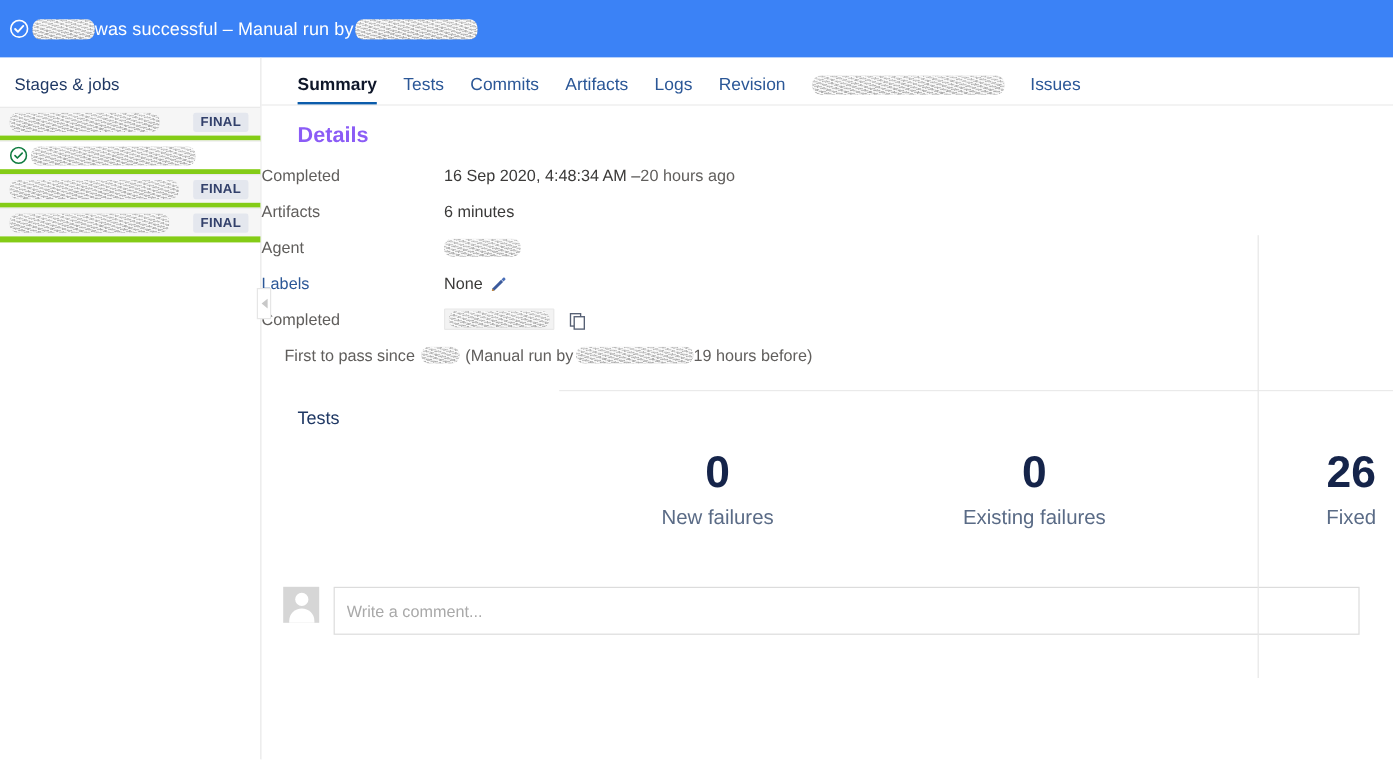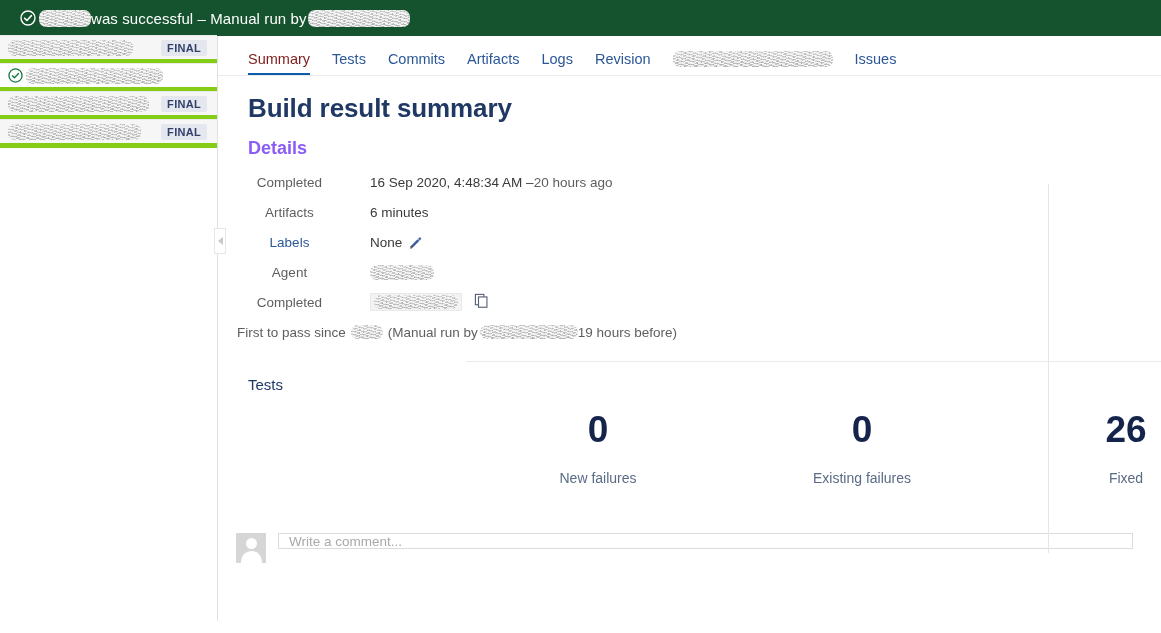--- a/index.html
+++ b/index.html
@@ -27,25 +27,25 @@
       repeating-linear-gradient(-14deg, rgba(255,255,255,.6) 0 1px, rgba(150,150,150,0) 1px 2.5px),
       repeating-linear-gradient(92deg, rgba(120,120,120,.25) 0 1px, rgba(255,255,255,0) 1px 4px),
       linear-gradient(#d2d2d2, #bdbdbd);
   }
   .redact.dark {
     background-color: #bfbfbf;
   }
 
   
   .banner {
-    height: 36px;
-    background: #14532d;
-    display: flex;
-    align-items: center;
-    padding: 0 0 0 20px;
+    height: 48px;
+    background: #3b82f6;
+    display: flex;
+    align-items: center;
+    padding: 0 0 0 8px;
     box-sizing: border-box;
   }
   .banner-check {
     width: 16px;
     height: 16px;
     flex: 0 0 16px;
     margin-right: 3px;
   }
   .banner-text {
     color: #ffffff;
@@ -150,21 +150,21 @@
   }
   .tab {
     font-size: 14.5px;
     color: #2b5797;
     padding: 0 0 8px 0;
     margin-right: 22px;
     position: relative;
     white-space: nowrap;
     cursor: pointer;
   }
-  .tab.active { color: #7f1d1d; font-weight: 400; }
+  .tab.active { color: #0f172a; font-weight: 700; }
   .tab.active::after {
     content: "";
     position: absolute;
     left: 0; right: 0; bottom: 0;
     height: 2px;
     background: #0b5cab;
   }
   .tab .redact { height: 16px; }
 
   .page-title {
@@ -187,30 +187,30 @@
     font-size: 13.5px;
   }
   .detail-row {
     display: flex;
     align-items: center;
     height: 30px;
   }
   .detail-key {
     width: 152px;
     flex: 0 0 152px;
-    text-align: center;
+    text-align: left;
     color: #605e5c;
     padding-right: 9px;
     box-sizing: border-box;
   }
   .detail-key.link { color: #2b5797; cursor: pointer; }
   .detail-val {
     color: #3b3a39;
     display: flex;
-    align-items: flex-start;
+    align-items: flex-end;
   }
   .detail-val .redact { height: 15px; }
   .muted { color: #605e5c; }
 
   .pencil-icon { width: 15px; height: 15px; margin-left: 6px; }
   .copy-icon  { width: 15px; height: 15px; margin-left: 12px; }
   .revision-box {
     background: #f3f3f3;
     border: 1px solid #e8e8e8;
     padding: 1px 3px;
@@ -254,23 +254,23 @@
     flex: 1 1 0;
     text-align: center;
   }
   .stat-num {
     font-size: 37px;
     font-weight: bold;
     color: #15244a;
     line-height: 42px;
   }
   .stat-label {
-    font-size: 14px;
+    font-size: 17px;
     color: #5a6b86;
-    margin-top: 19px;
+    margin-top: 7px;
   }
 
   .vrule {
     position: absolute;
     left: 830px;
     top: 148px;
     width: 1px;
     height: 369px;
     background: #e6e6e6;
   }
@@ -298,21 +298,21 @@
   }
   .avatar .body {
     position: absolute;
     width: 21px; height: 14px;
     border-radius: 11px 11px 0 0;
     background: #ffffff;
     left: 4.5px; top: 18px;
   }
   .comment-input {
     flex: 1 1 auto;
-    height: 16px;
+    height: 40px;
     margin-left: 12px;
     margin-right: 28px;
     border: 1px solid #dcdcdc;
     background: #fff;
     font-family: "Liberation Sans", sans-serif;
     font-size: 13.5px;
     color: #8b5cf6;
     padding: 0 10px;
     box-sizing: border-box;
     outline: none;
@@ -332,20 +332,21 @@
   <span class="banner-text">
     <span class="redact dark" style="width:52px;height:17px;"></span>
     <span>was successful – Manual run by</span>
     <span class="redact dark" style="width:102px;height:17px;margin-left:1px;"></span>
   </span>
 </div>
 
 <div class="layout">
 
   <div class="sidebar">
+    <div class="sidebar-title">Stages &amp; jobs</div>
 
     <div class="stage-row">
       <span class="stage-label">
         <span class="redact" style="width:125px;height:16px;"></span>
       </span>
       <span class="badge">FINAL</span>
     </div>
 
     <div class="stage-row selected">
       <span class="stage-check">
@@ -386,56 +387,55 @@
       <div class="tab">Commits</div>
       <div class="tab">Artifacts</div>
       <div class="tab">Logs</div>
       <div class="tab">Revision</div>
       <div class="tab">
         <span class="redact" style="width:160px;height:16px;"></span>
       </div>
       <div class="tab">Issues</div>
     </div>
 
-    <div class="page-title">Build result summary</div>
     <div class="section-title">Details</div>
 
     <div class="details">
 
       <div class="detail-row">
         <div class="detail-key">Completed</div>
         <div class="detail-val">
           <span>16 Sep 2020, 4:48:34 AM – </span>
           <span class="muted">20 hours ago</span>
         </div>
       </div>
 
       <div class="detail-row">
         <div class="detail-key">Artifacts</div>
         <div class="detail-val">6 minutes</div>
+      </div>
+
+      <div class="detail-row">
+        <div class="detail-key">Agent</div>
+        <div class="detail-val">
+          <span class="redact" style="width:64px;height:15px;"></span>
+        </div>
       </div>
 
       <div class="detail-row">
         <div class="detail-key link">Labels</div>
         <div class="detail-val">
           <span>None</span>
           <span class="pencil-icon">
             <svg viewBox="0 0 16 16" width="15" height="15">
               <path d="M2.5 12.2 L10.2 4.5 L12.0 6.3 L4.3 14.0 L2.0 14.5 Z" fill="#3b5a9c"></path>
               <path d="M10.6 4.1 L12.1 2.6 C12.5 2.2 13.0 2.3 13.4 2.7 L13.9 3.2 C14.3 3.6 14.3 4.1 13.9 4.5 L12.4 6.0 Z" fill="#4a6fb8"></path>
               <path d="M2.0 14.5 L2.5 12.2 L4.3 14.0 Z" fill="#d08a2e"></path>
             </svg>
           </span>
-        </div>
-      </div>
-
-      <div class="detail-row">
-        <div class="detail-key">Agent</div>
-        <div class="detail-val">
-          <span class="redact" style="width:64px;height:15px;"></span>
         </div>
       </div>
 
       <div class="detail-row">
         <div class="detail-key">Completed</div>
         <div class="detail-val">
           <span class="revision-box">
             <span class="redact" style="width:84px;height:14px;"></span>
           </span>
           <span class="copy-icon">

